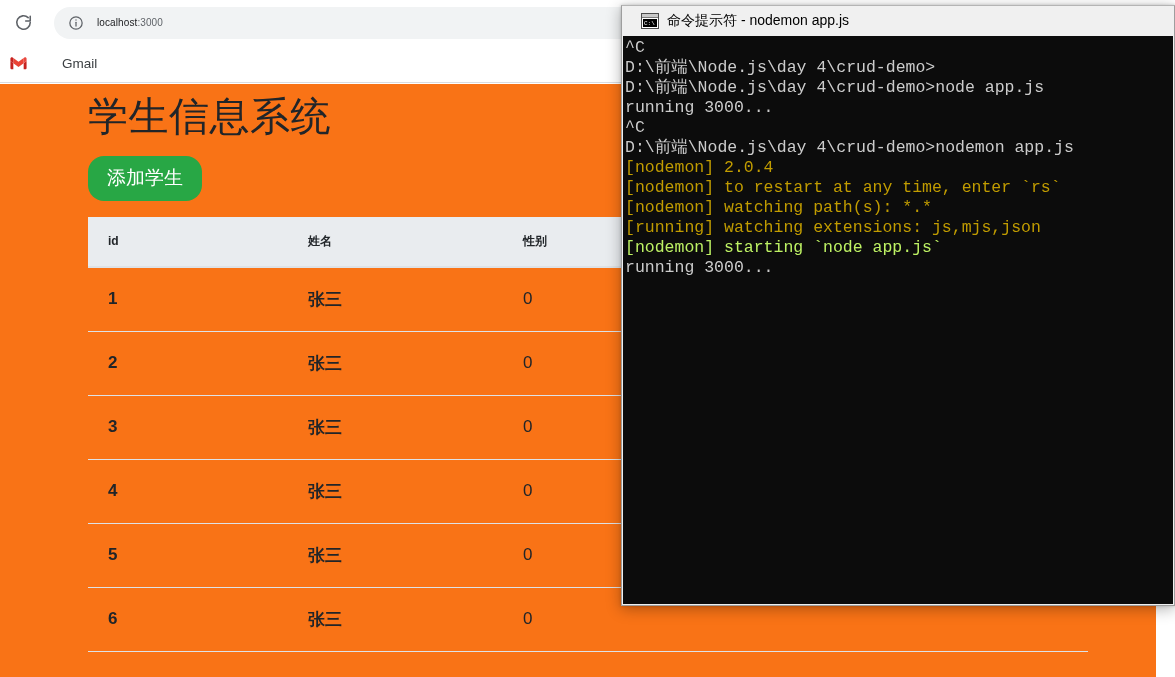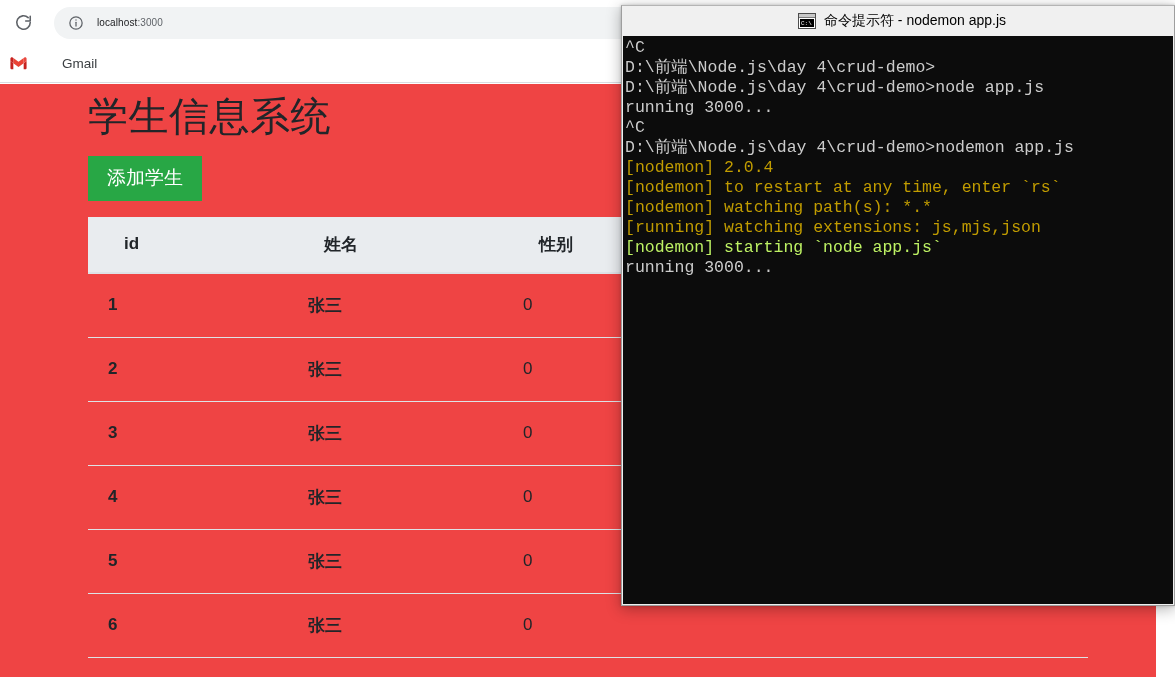--- a/index.html
+++ b/index.html
@@ -103,21 +103,21 @@
     color: #3c4043;
     white-space: nowrap;
   }
 
   
   #page-viewport {
     position: absolute;
     left: 0; top: 84px;
     width: 1156px;
     height: 593px;
-    background: #ef4444;
+    background: #f97316;
     overflow: hidden;
   }
   #page-container {
     position: absolute;
     left: 88px;
     top: 0;
     width: 1000px;
   }
   #page-title {
     font-size: 40px;
@@ -127,41 +127,41 @@
     padding-top: 8px;
     line-height: 1.2;
     letter-spacing: 0.5px;
   }
   #add-student-button {
     display: inline-block;
     margin-top: 16px;
     background: #28a745;
     color: #ffffff;
     border: none;
-    border-radius: 0;
+    border-radius: 16px;
     font-size: 19px;
     padding: 11px 19px;
     line-height: 1.2;
     cursor: pointer;
     font-family: inherit;
   }
 
   #student-table {
     margin-top: 16px;
     width: 1000px;
     border-collapse: collapse;
     table-layout: fixed;
   }
   #student-table thead tr { background: #e9ecef; }
   #student-table th {
     text-align: left;
-    font-size: 17px;
+    font-size: 12px;
     font-weight: bold;
     color: #212529;
-    padding: 16px 0 16px 36px;
+    padding: 16px 0 16px 20px;
     border-bottom: 2px solid #dee2e6;
     box-sizing: border-box;
   }
   #student-table td {
     font-size: 17px;
     color: #212529;
     padding: 20px 0 20px 20px;
     border-bottom: 1px solid #dee2e6;
     box-sizing: border-box;
   }
@@ -182,24 +182,23 @@
     border: 1px solid #9e9e9e;
     border-top: 1px solid #b4b4b4;
     box-sizing: border-box;
     box-shadow: 0 3px 14px rgba(0,0,0,0.30), 0 0 3px rgba(0,0,0,0.18);
   }
   #cmd-titlebar {
     height: 30px;
     background: #f0f0f0;
     display: flex;
     align-items: center;
-    padding-left: 8px;
+    padding-left: 19px;
     box-sizing: border-box;
     cursor: move;
-    justify-content: center;
   }
   #cmd-icon {
     width: 18px; height: 16px;
     flex: 0 0 auto;
     margin-right: 8px;
     background: #ffffff;
     border: 1px solid #4d4d4d;
     position: relative;
     box-sizing: border-box;
     overflow: hidden;

